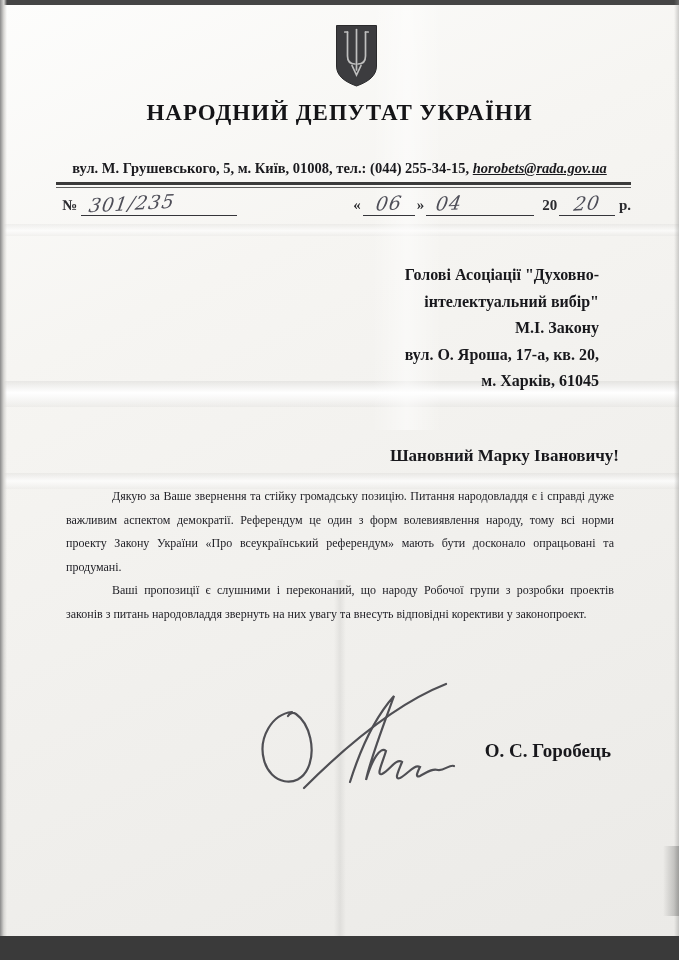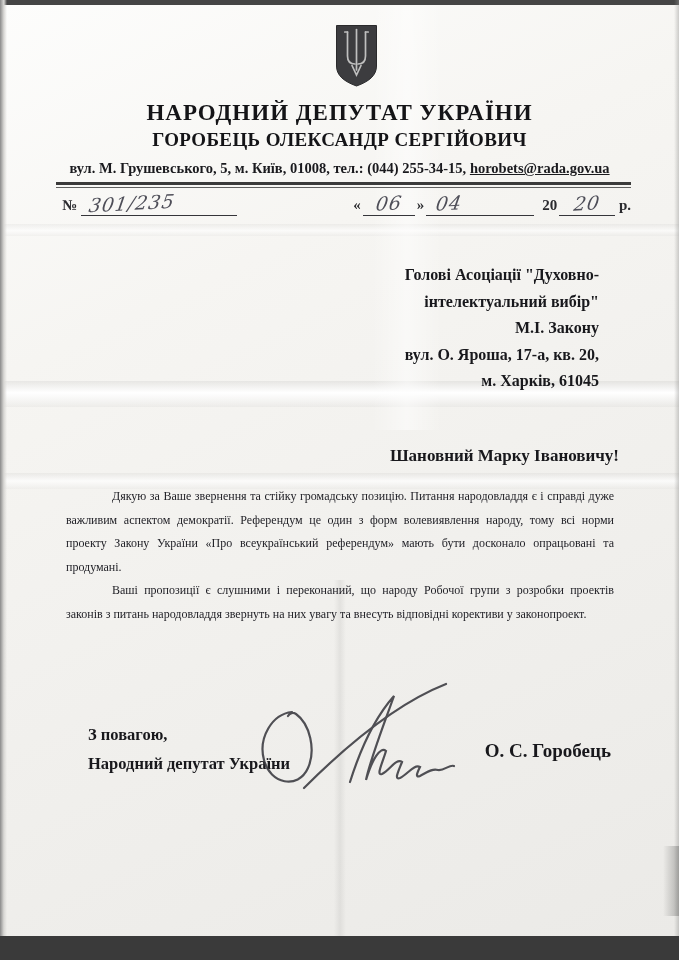--- a/index.html
+++ b/index.html
@@ -30,21 +30,21 @@
       background:linear-gradient(to right,rgba(255,255,255,0),rgba(255,255,255,0.5),rgba(255,255,255,0)); }
 
   
   .emblem { position:absolute; left:334px; top:23px; width:45px; height:66px; }
   .title    { position:absolute; top:100px; left:0; right:0; text-align:center;
               font-size:23px; font-weight:bold; letter-spacing:1px; color:#141417; }
   .subtitle { position:absolute; top:129px; left:0; right:0; text-align:center;
               font-size:19px; font-weight:bold; letter-spacing:0.4px; color:#141417; }
   .addr     { position:absolute; top:160px; left:0; right:0; text-align:center;
               font-size:14.5px; font-weight:bold; color:#1a1a1e; }
-  .addr .email { text-decoration:underline; }
+  .addr .email { text-decoration:underline;font-style:italic; }
   .rule { position:absolute; top:182px; left:56px; right:48px; height:6px;
           border-top:3px solid #3b3b3b; border-bottom:1px solid #606060; box-sizing:border-box; }
 
   
   .ref-row { position:absolute; top:192px; left:62px; right:48px;
              display:flex; justify-content:space-between; align-items:flex-end;
              font-size:15px; font-weight:bold; color:#2a2a2e; }
   .u { display:inline-block; border-bottom:1.5px solid #35353a; padding:0 6px 1px; vertical-align:baseline; }
   .hw { display:inline-block; font-family:"DejaVu Serif", serif; font-style:italic; font-weight:normal;
         font-size:19px; color:#4e4e58; transform:rotate(-3deg) skewX(-12deg); letter-spacing:1px; }
@@ -94,21 +94,20 @@
         <path d="M13.5,9 V33 C13.5,38.5 16.5,41 21,41"></path>
         <path d="M31.5,9 V33 C31.5,38.5 28.5,41 24,41"></path>
         <path d="M22.5,6.5 V47"></path>
         <path d="M18,42.5 L22.5,52 L27,42.5"></path>
         <path d="M13.5,9 H10.8 M31.5,9 H34.2"></path>
       </g>
     </svg>
   </div>
 
   <div class="title">НАРОДНИЙ ДЕПУТАТ УКРАЇНИ</div>
-  <div class="subtitle">ГОРОБЕЦЬ ОЛЕКСАНДР СЕРГІЙОВИЧ</div>
   <div class="addr"><span>вул. М. Грушевського, 5, м. Київ, 01008, тел.: (044) 255-34-15, </span><span class="email">horobets@rada.gov.ua</span></div>
   <div class="rule"></div>
 
   <div class="ref-row">
     <div class="ref-left"><span>№</span>
       <span class="u u-num"><span class="hw">301/235</span></span>
     </div>
     <div class="ref-right"><span class="q">«</span><span class="u u-day"><span class="hw">06</span></span><span class="q">»</span><span class="u u-month"><span class="hw">04</span></span><span class="yprefix">20</span><span class="u u-year"><span class="hw">20</span></span>
       <span>р.</span>
     </div>
@@ -121,24 +120,20 @@
     <div>вул. О. Яроша, 17-а, кв. 20,</div>
     <div>м. Харків, 61045</div>
   </div>
 
   <div class="salutation">Шановний Марку Івановичу!</div>
   <div class="body-block">
     <p>Дякую за Ваше звернення та стійку громадську позицію. Питання народовладдя є і справді дуже важливим аспектом демократії. Референдум це один з форм волевиявлення народу, тому всі норми проекту Закону України «Про всеукраїнський референдум» мають бути досконало опрацьовані та продумані.</p>
     <p>Ваші пропозиції є слушними і переконаний, що народу Робочої групи з розробки проектів законів з питань народовладдя звернуть на них увагу та внесуть відповідні корективи у законопроект.</p>
   </div>
 
-  <div class="closing">
-    <div>З повагою,</div>
-    <div>Народний депутат України</div>
-  </div>
 
   <div class="signature">
     <svg width="220" height="122" viewBox="0 0 220 122">
       <g fill="none" stroke="#3a3a40" stroke-width="2.2" stroke-linecap="round" opacity="0.88">
         <path d="M38,36 C18,38 4,62 10,84 C16,108 44,114 54,92 C62,74 56,48 42,38 C39,36 36,37 34,40"></path>
         <path d="M50,112 C84,78 136,30 192,8"></path>
         <path d="M96,106 C108,68 124,38 140,20 C130,48 116,84 112,104 C118,84 126,70 132,75 C128,88 122,100 128,98 C136,94 142,82 148,86 C144,96 140,104 146,102 C154,98 160,88 166,91 C163,97 161,102 166,100 C172,97 178,92 184,94 C190,95 196,88 200,90"></path>
       </g>
     </svg>
   </div>

